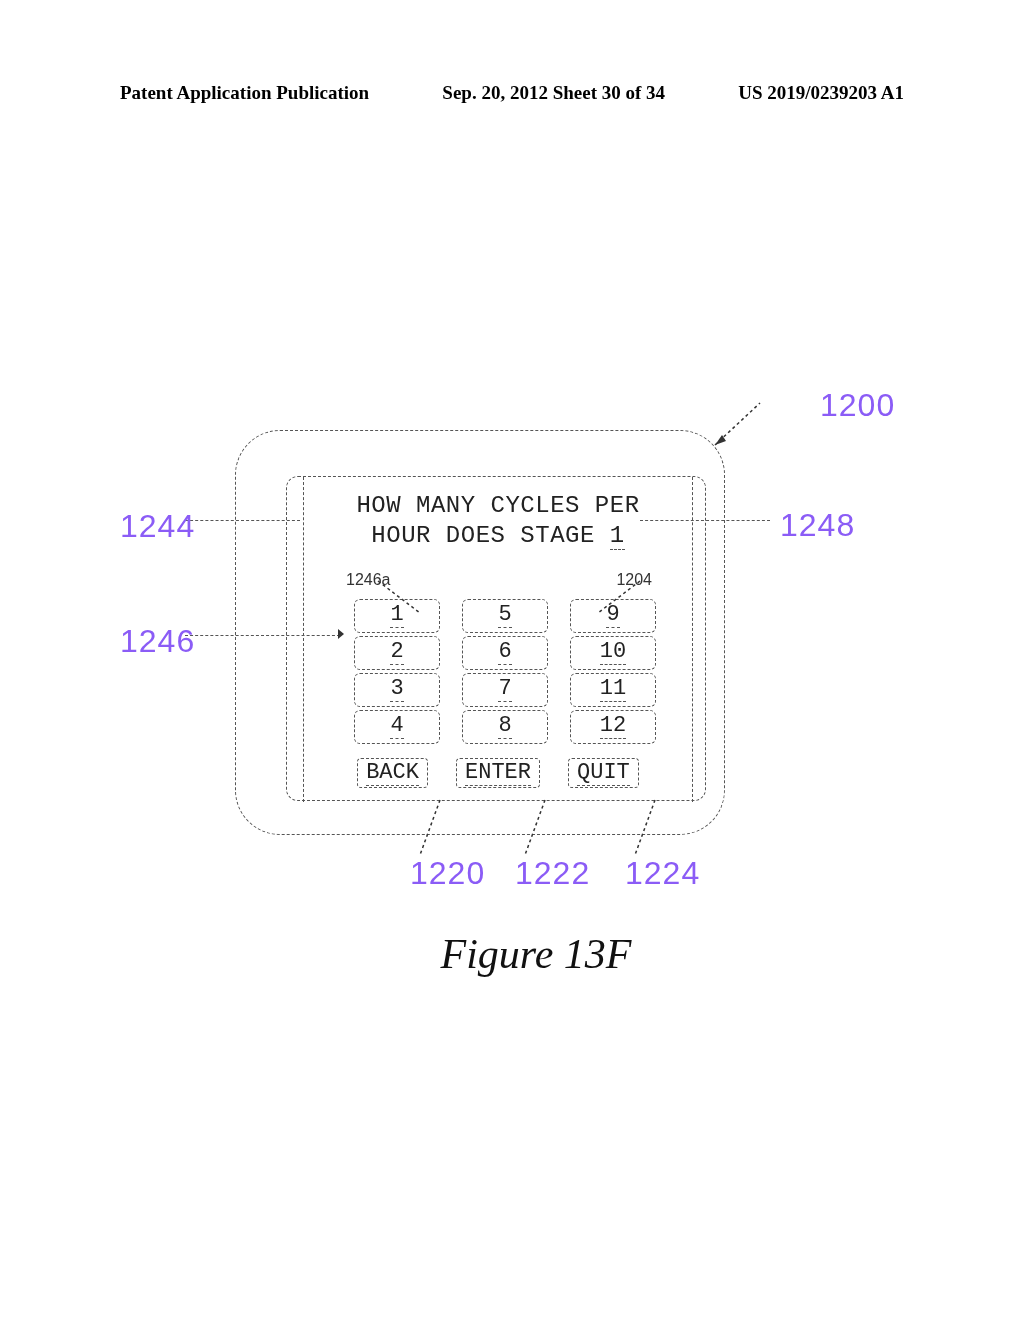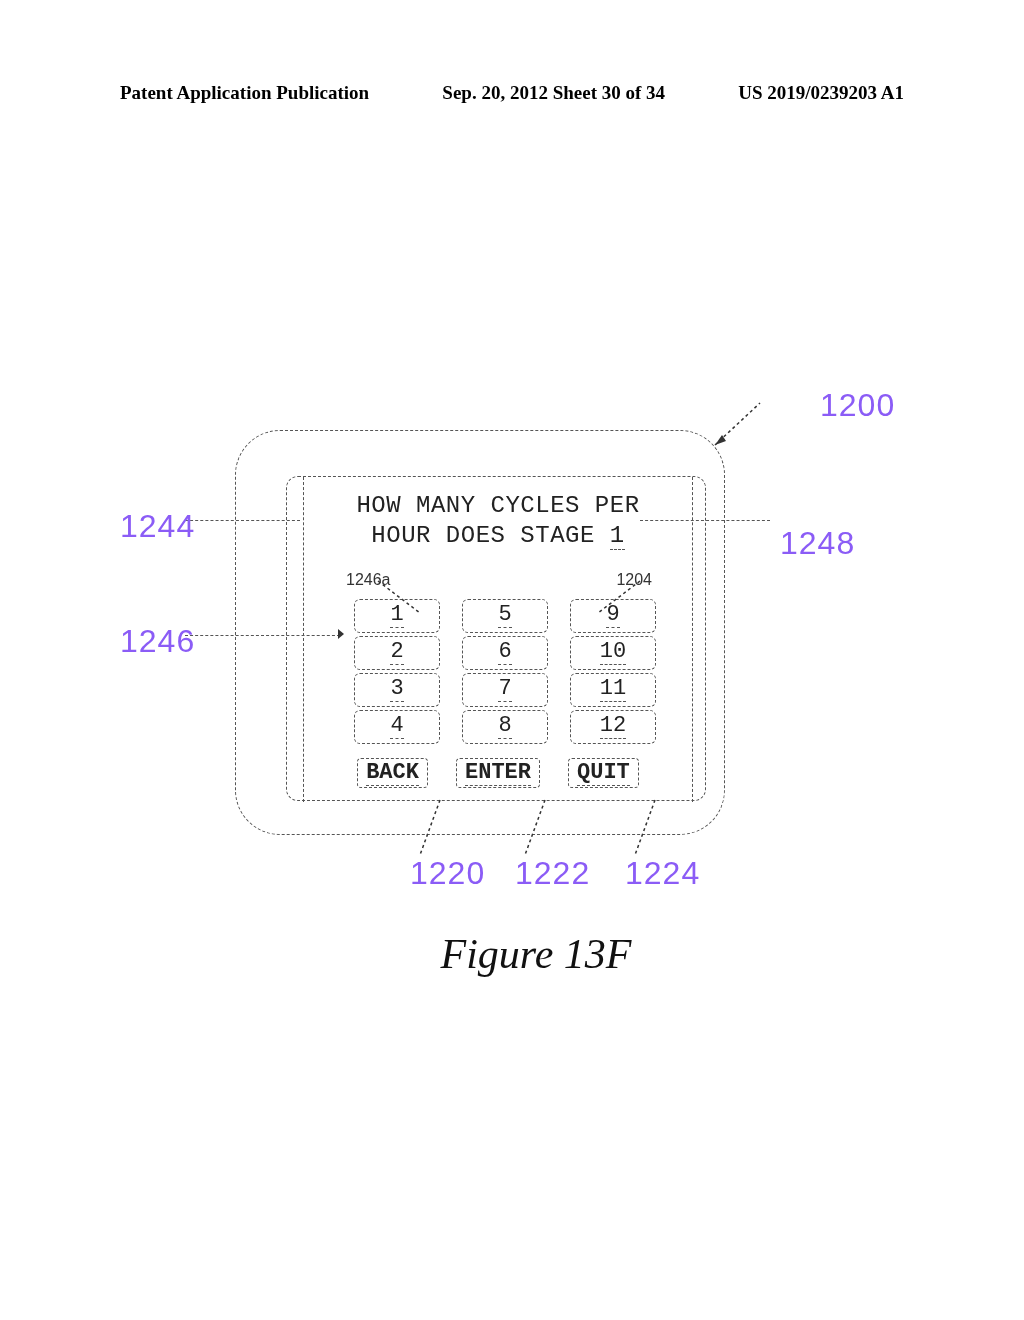--- a/index.html
+++ b/index.html
@@ -114,21 +114,20 @@
     .navbtn {
       display: inline-block;
       border: 1.5px dashed #555;
       border-radius: 4px;
       padding: 0 8px;
       font-family: "Courier New", monospace;
       font-size: 22px;
       line-height: 28px;
       margin: 0 12px;
       color: #222;
-      font-weight: bold;
     }
     .navbtn span { border-bottom: 1px dashed #555; }
     .leader {
       position: absolute;
       border-top: 1.5px dashed #555;
     }
     .reflabel {
       position: absolute;
       font-size: 32px;
       font-family: Arial, sans-serif;
@@ -197,21 +196,21 @@
     </div>
   </div>
 
   <svg style="position:absolute;left:700px;top:0;width:120px;height:60px">
     <line x1="15" y1="50" x2="60" y2="8" stroke="#333" stroke-width="1.5" stroke-dasharray="3 3"></line>
     <polygon points="15,50 22,40 26,46" fill="#333"></polygon>
   </svg>
   <div class="reflabel" style="left:820px;top:-8px">1200</div>
 
   <div class="leader" style="left:640px;top:125px;width:130px"></div>
-  <div class="reflabel" style="left:780px;top:130px">1248</div>
+  <div class="reflabel" style="left:780px;top:112px">1248</div>
 
   <div class="leader" style="left:185px;top:125px;width:115px"></div>
   <div class="reflabel" style="left:120px;top:113px">1244</div>
 
   <div class="leader" style="left:185px;top:240px;width:155px"></div>
   <div style="position:absolute;left:338px;top:234px;border-left:6px solid #333;border-top:5px solid transparent;border-bottom:5px solid transparent"></div>
   <div class="reflabel" style="left:120px;top:228px">1246</div>
 
   <svg style="position:absolute;left:410px;top:400px;width:80px;height:80px">
     <line x1="30" y1="5" x2="10" y2="60" stroke="#333" stroke-width="1.5" stroke-dasharray="3 3"></line>

